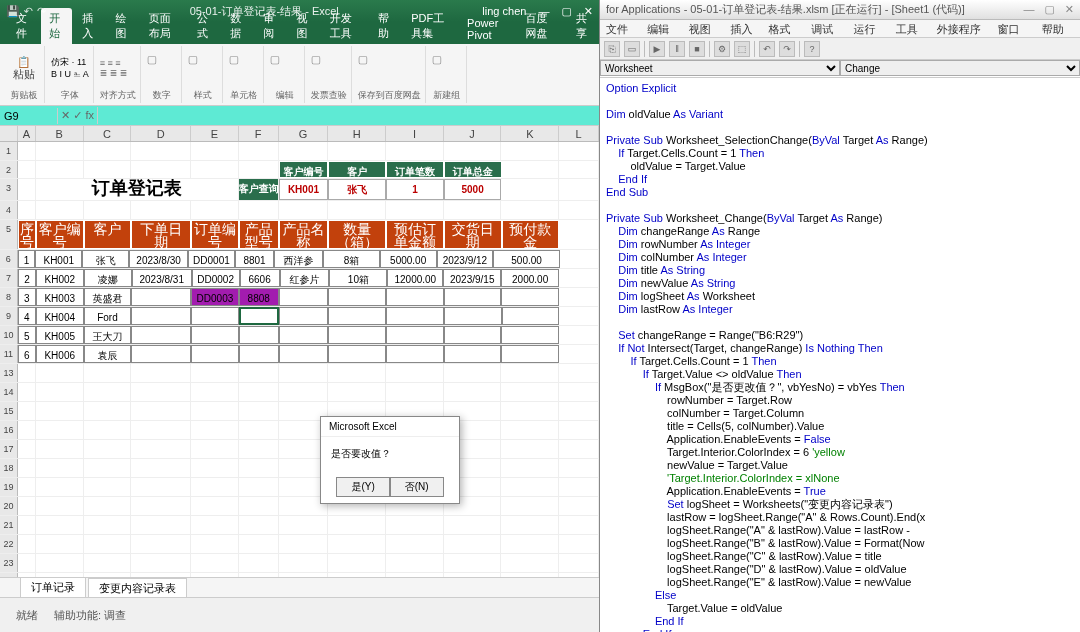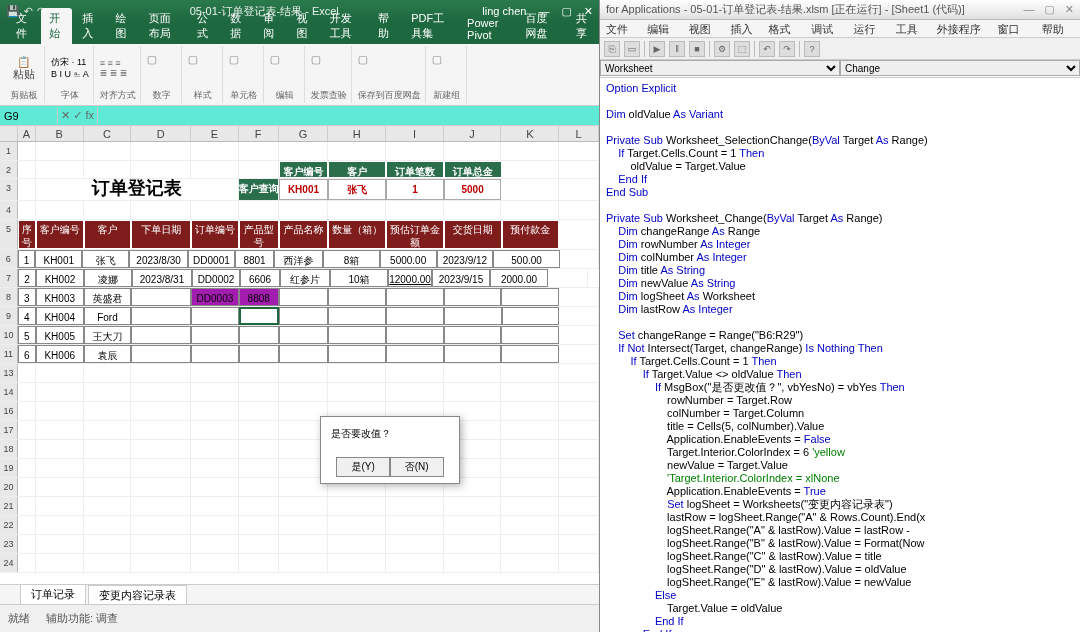--- a/index.html
+++ b/index.html
@@ -26,28 +26,28 @@
 .col-heads{display:flex;background:#e8e8e8;border-bottom:1px solid #bbb;height:16px;font-size:10px}
 .ch{border-right:1px solid #ccc;text-align:center;color:#444;line-height:16px}
 .rows{position:relative}
 .row{display:flex;height:19px;border-bottom:1px solid #eee}
 .rh{width:18px;background:#e8e8e8;border-right:1px solid #bbb;text-align:center;font-size:9px;color:#444;line-height:19px}
 .cell{border-right:1px solid #eee;line-height:19px;font-size:10px;overflow:hidden;white-space:nowrap}
 .title-cell{font-size:18px;font-weight:bold;text-align:center}
 .hdr-cell{background:#2a6e4c;color:#fff;text-align:center;font-weight:bold;border:1px solid #fff}
 .query-label{background:#2a6e4c;color:#fff;text-align:center;font-weight:bold}
 .query-val{color:#b00;text-align:center;font-weight:bold;border:1px solid #aaa}
-.tbl-hdr{background:#7f1d1d;color:#fff;text-align:center;font-size:10px;border:1px solid #fff}
+.tbl-hdr{background:#c2410c;color:#fff;text-align:center;font-size:14px;border:1px solid #fff}
 .tbl-cell{border:1px solid #888;text-align:center}
 .hl{background:#a21caf}
 .sel{border:2px solid #1e6840}
 .sheet-tabs{height:20px;background:#f5f5f5;border-top:1px solid #ccc;display:flex;align-items:center;padding-left:20px;font-size:10px;gap:2px}
 .sheet-tab{padding:2px 10px;background:#fff;border:1px solid #ccc;border-bottom:none}
 .sheet-tab.active{background:#fff;border-bottom:2px solid #1e6840}
-.status-bar{height:28px;background:#f0f0f0;border-top:1px solid #ccc;display:flex;align-items:center;padding:0 8px;font-size:10px;color:#555;gap:16px}
+.status-bar{height:35px;background:#f0f0f0;border-top:1px solid #ccc;display:flex;align-items:center;padding:0 16px;font-size:10px;color:#555;gap:16px}
 .msgbox{position:absolute;left:320px;top:290px;width:140px;background:#fff;border:1px solid #888;box-shadow:2px 2px 8px rgba(0,0,0,.3);z-index:100}
 .msgbox-title{padding:4px 8px;font-size:10px;border-bottom:1px solid #eee}
 .msgbox-body{padding:10px;font-size:10px}
 .msgbox-btns{display:flex;justify-content:center;gap:0;padding:6px}
 .msgbox-btns button{padding:2px 14px;font-size:10px;border:1px solid #888;background:#f0f0f0;cursor:pointer}
 .vba-title{height:20px;background:linear-gradient(#fff,#e0e0e0);border-bottom:1px solid #bbb;display:flex;align-items:center;padding:0 6px;font-size:10px;color:#555}
 .vba-title .t{flex:1}
 .vba-title .wb{display:flex;gap:10px;color:#888}
 .vba-menu{height:18px;background:#f5f5f5;border-bottom:1px solid #ccc;display:flex;gap:10px;padding:2px 6px;font-size:10px;color:#333}
 .vba-tool{height:22px;background:#f0f0f0;border-bottom:1px solid #ccc;display:flex;gap:4px;padding:2px 4px;align-items:center}
@@ -269,21 +269,21 @@
         <div class="row">
           <div class="rh">7</div>
           <div class="cell tbl-cell" style="width: 18px;">2</div>
           <div class="cell tbl-cell" style="width: 48px;">KH002</div>
           <div class="cell tbl-cell" style="width: 48px;">凌娜</div>
           <div class="cell tbl-cell" style="width: 60px;">2023/8/31</div>
           <div class="cell tbl-cell" style="width: 48px;">DD0002</div>
           <div class="cell tbl-cell" style="width: 40px;">6606</div>
           <div class="cell tbl-cell" style="width: 50px;">红参片</div>
           <div class="cell tbl-cell" style="width: 58px;">10箱</div>
-          <div class="cell tbl-cell" style="width: 44px; text-decoration: underline;">12000.00</div>
+          <div class="cell tbl-cell" style="width: 56px;">12000.00</div>
           <div class="cell tbl-cell" style="width: 58px;">2023/9/15</div>
           <div class="cell tbl-cell" style="width: 58px;">2000.00</div>
           <div class="cell" style="width: 40px;"></div>
         </div>
         <div class="row">
           <div class="rh">8</div>
           <div class="cell tbl-cell" style="width: 18px;">3</div>
           <div class="cell tbl-cell" style="width: 48px;">KH003</div>
           <div class="cell tbl-cell" style="width: 48px;">英盛君</div>
           <div class="cell tbl-cell" style="width: 60px;"></div>
@@ -365,20 +365,35 @@
           <div class="cell" style="width: 48px;"></div>
           <div class="cell" style="width: 40px;"></div>
           <div class="cell" style="width: 50px;"></div>
           <div class="cell" style="width: 58px;"></div>
           <div class="cell" style="width: 58px;"></div>
           <div class="cell" style="width: 58px;"></div>
           <div class="cell" style="width: 58px;"></div>
           <div class="cell" style="width: 40px;"></div>
         </div>
         <div class="row">
+          <div class="rh">15</div>
+          <div class="cell" style="width: 18px;"></div>
+          <div class="cell" style="width: 48px;"></div>
+          <div class="cell" style="width: 48px;"></div>
+          <div class="cell" style="width: 60px;"></div>
+          <div class="cell" style="width: 48px;"></div>
+          <div class="cell" style="width: 40px;"></div>
+          <div class="cell" style="width: 50px;"></div>
+          <div class="cell" style="width: 58px;"></div>
+          <div class="cell" style="width: 58px;"></div>
+          <div class="cell" style="width: 58px;"></div>
+          <div class="cell" style="width: 58px;"></div>
+          <div class="cell" style="width: 40px;"></div>
+        </div>
+        <div class="row">
           <div class="rh">16</div>
           <div class="cell" style="width: 18px;"></div>
           <div class="cell" style="width: 48px;"></div>
           <div class="cell" style="width: 48px;"></div>
           <div class="cell" style="width: 60px;"></div>
           <div class="cell" style="width: 48px;"></div>
           <div class="cell" style="width: 40px;"></div>
           <div class="cell" style="width: 50px;"></div>
           <div class="cell" style="width: 58px;"></div>
           <div class="cell" style="width: 58px;"></div>
@@ -501,20 +516,21 @@
           <div class="cell" style="width: 40px;"></div>
           <div class="cell" style="width: 50px;"></div>
           <div class="cell" style="width: 58px;"></div>
           <div class="cell" style="width: 58px;"></div>
           <div class="cell" style="width: 58px;"></div>
           <div class="cell" style="width: 58px;"></div>
           <div class="cell" style="width: 40px;"></div>
         </div>
       </div>
     <div class="msgbox">
+      <div class="msgbox-title">Microsoft Excel</div>
       <div class="msgbox-body">是否要改值？</div>
       <div class="msgbox-btns">
         <button>是(Y)</button>
         <button>否(N)</button>
       </div>
     </div>
   </div>
   <div class="sheet-tabs" id="sheettabs">
       <div class="sheet-tab active">订单记录</div>
       <div class="sheet-tab">变更内容记录表</div>

